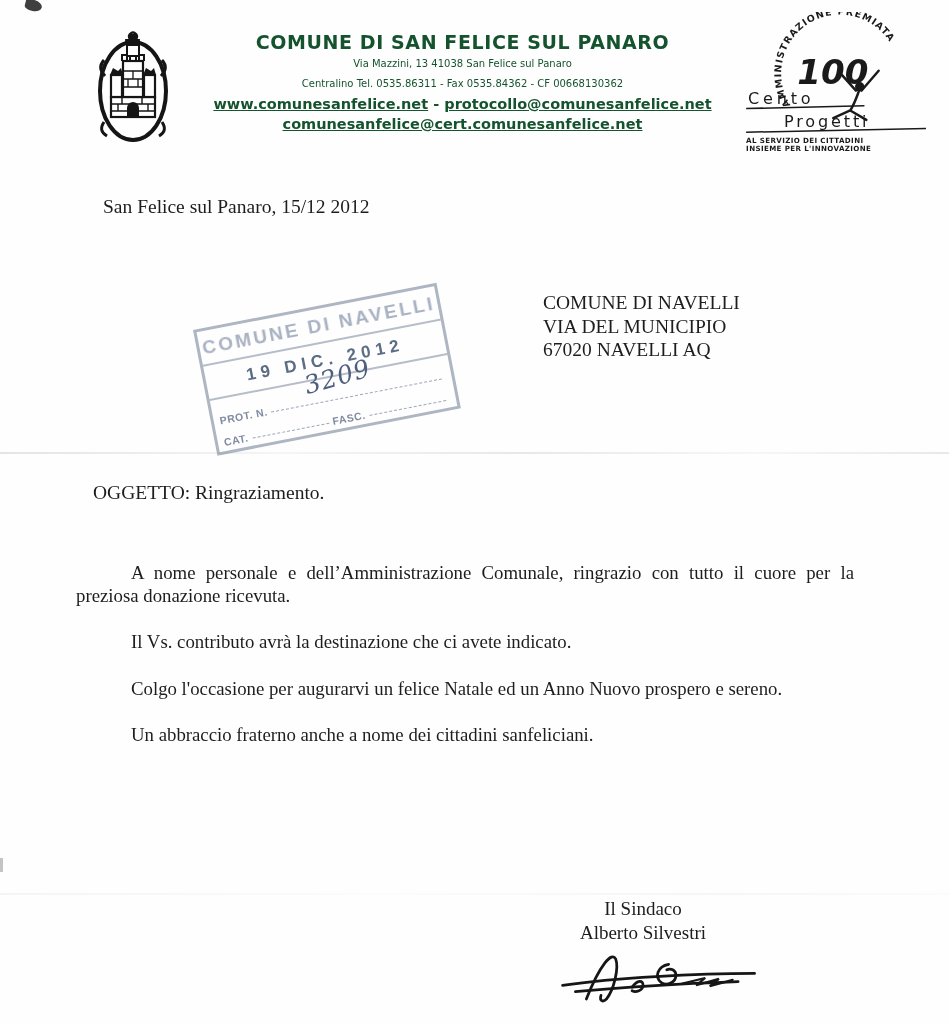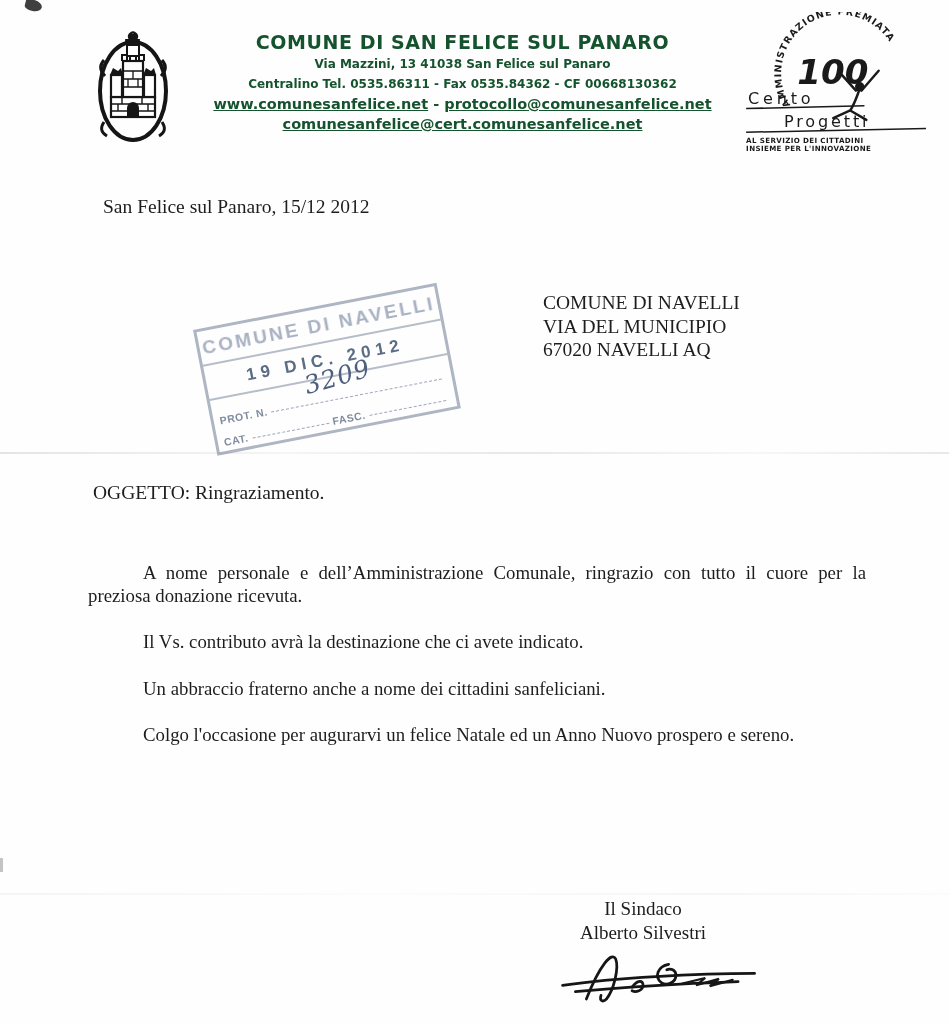--- a/index.html
+++ b/index.html
@@ -9,21 +9,21 @@
     font-family:"Liberation Serif", serif;
   }
   
   .crest{position:absolute;left:92px;top:26px;width:82px;height:126px;}
   .lh-center{
     position:absolute;left:180px;top:30px;width:565px;text-align:center;
     font-family:"DejaVu Sans", sans-serif;color:#14532d;
   }
   .lh-org{font-size:19px;font-weight:600;letter-spacing:.6px;line-height:24px;}
   .lh-prov{font-size:13.5px;font-weight:600;line-height:19px;margin-top:1px;}
-  .lh-line{font-size:12px;font-weight:700;line-height:20px;}
+  .lh-line{font-size:10px;font-weight:400;line-height:20px;}
   .lh-links{font-size:14.5px;font-weight:600;line-height:20px;}
   .lh-links .u{text-decoration:underline;}
   .award{position:absolute;left:744px;top:12px;width:186px;height:142px;}
   
   .dateline{position:absolute;left:103px;top:196px;font-size:19.5px;}
   
   .stamp{
     position:absolute;left:193px;top:330px;width:242px;height:122px;
     border:3px solid rgba(95,110,136,.5);
     transform:rotate(-11deg);transform-origin:0 0;
@@ -51,21 +51,21 @@
   }
   .stamp-hand{
     position:absolute;left:96px;top:56px;transform:rotate(-5deg);
     font-family:"DejaVu Serif", serif;font-style:italic;font-size:25px;
     color:#4d5f7e;letter-spacing:1px;
   }
   
   .recipient{position:absolute;left:543px;top:291px;font-size:19.5px;line-height:23.5px;}
   
   .subject{position:absolute;left:93px;top:482px;font-size:19.5px;}
-  .body-text{position:absolute;left:88px;top:562px;width:778px;font-size:18.8px;}
+  .body-text{position:absolute;left:76px;top:562px;width:778px;font-size:18.8px;}
   .body-text p{margin:0 0 24px 0;text-indent:55px;text-align:justify;line-height:22.5px;}
   
   .closing{position:absolute;left:545px;top:897px;width:196px;text-align:center;font-size:19px;line-height:24px;}
   .sig{position:absolute;left:552px;top:946px;width:215px;height:64px;}
   
   .crease{position:absolute;left:0;width:949px;height:2px;}
   .crease.c1{top:452px;background:linear-gradient(to right,rgba(120,120,125,.35),rgba(120,120,125,.12) 30%,rgba(120,120,125,.3) 55%,rgba(120,120,125,.1) 80%,rgba(120,120,125,.3));opacity:.55;}
   .crease.c2{top:893px;background:linear-gradient(to right,rgba(120,120,125,.2),rgba(120,120,125,.05) 40%,rgba(120,120,125,.18) 75%,rgba(120,120,125,.06));opacity:.35;}
   .blob-tl{position:absolute;left:25px;top:0px;width:17px;height:11px;background:#2a2a2a;border-radius:1px 60% 55% 40%;transform:rotate(14deg);opacity:.9;}
   .tick-left{position:absolute;left:0;top:858px;width:3px;height:14px;background:rgba(110,110,115,.4);}
@@ -145,22 +145,22 @@
   <div>COMUNE DI NAVELLI</div>
   <div>VIA DEL MUNICIPIO</div>
   <div>67020 NAVELLI AQ</div>
 </div>
 
 <div class="subject">OGGETTO: Ringraziamento.</div>
 
 <div class="body-text">
   <p>A nome personale e dell’Amministrazione Comunale, ringrazio con tutto il cuore per la preziosa donazione ricevuta.</p>
   <p>Il Vs. contributo avrà la destinazione che ci avete indicato.</p>
+  <p>Colgo l'occasione per augurarvi un felice Natale ed un Anno Nuovo prospero e sereno.</p>
   <p>Un abbraccio fraterno anche a nome dei cittadini sanfeliciani.</p>
-  <p>Colgo l'occasione per augurarvi un felice Natale ed un Anno Nuovo prospero e sereno.</p>
 </div>
 
 <div class="closing">
   <div>Il Sindaco</div>
   <div>Alberto Silvestri</div>
 </div>
 
 <svg class="sig" viewBox="0 0 220 70" fill="none" stroke="#161616" stroke-width="3" stroke-linecap="round">
   <path d="M4,43 C60,35 150,30 214,30"></path>
   <path d="M18,50 C70,45 140,41 196,39"></path>

